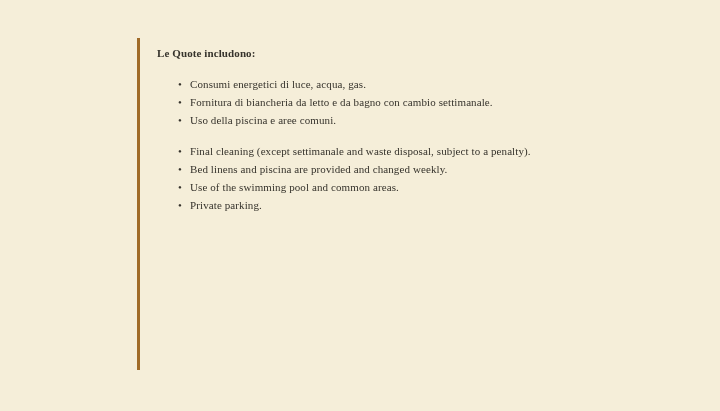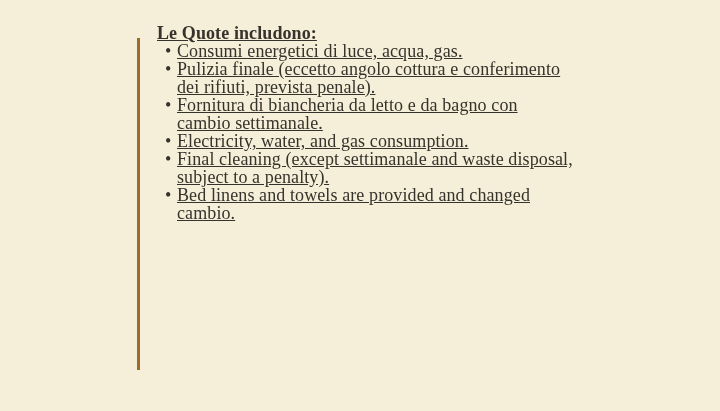--- a/index.html
+++ b/index.html
@@ -19,32 +19,31 @@
     position: absolute;
     left: 137px;
     top: 38px;
     width: 3px;
     height: 332px;
     background: #a06b28;
   }
   .content {
     position: absolute;
     left: 157px;
-    top: 24px;
+    top: 44px;
     width: 416px;
-    font-size: 18px;
+    font-size: 11px;
     line-height: 18px;
     letter-spacing: 0.1px;
-    text-decoration: underline;
   }
   .heading {
     font-weight: bold;
   }
   ul.items {
-    margin: 0;
+    margin: 13px;
     padding: 0;
     list-style: none;
   }
   ul.items li {
     position: relative;
     padding-left: 20px;
   }
   ul.items li::before {
     content: "\2022";
     position: absolute;
@@ -55,23 +54,24 @@
 </head>
 <body>
 
 <div class="rule"></div>
 
 <div class="content">
 
   <div class="heading">Le Quote includono:</div>
   <ul class="items">
     <li>Consumi energetici di luce, acqua, gas.</li>
-    <li>Pulizia finale (eccetto angolo cottura e conferimento dei rifiuti, prevista penale).</li>
     <li>Fornitura di biancheria da letto e da bagno con cambio settimanale.</li>
+    <li>Uso della piscina e aree comuni.</li>
   </ul>
 
   <ul class="items">
-    <li>Electricity, water, and gas consumption.</li>
     <li>Final cleaning (except settimanale and waste disposal, subject to a penalty).</li>
-    <li>Bed linens and towels are provided and changed cambio.</li>
+    <li>Bed linens and piscina are provided and changed weekly.</li>
+    <li>Use of the swimming pool and common areas.</li>
+    <li>Private parking.</li>
   </ul>
 
 </div>
 
 </body></html>

